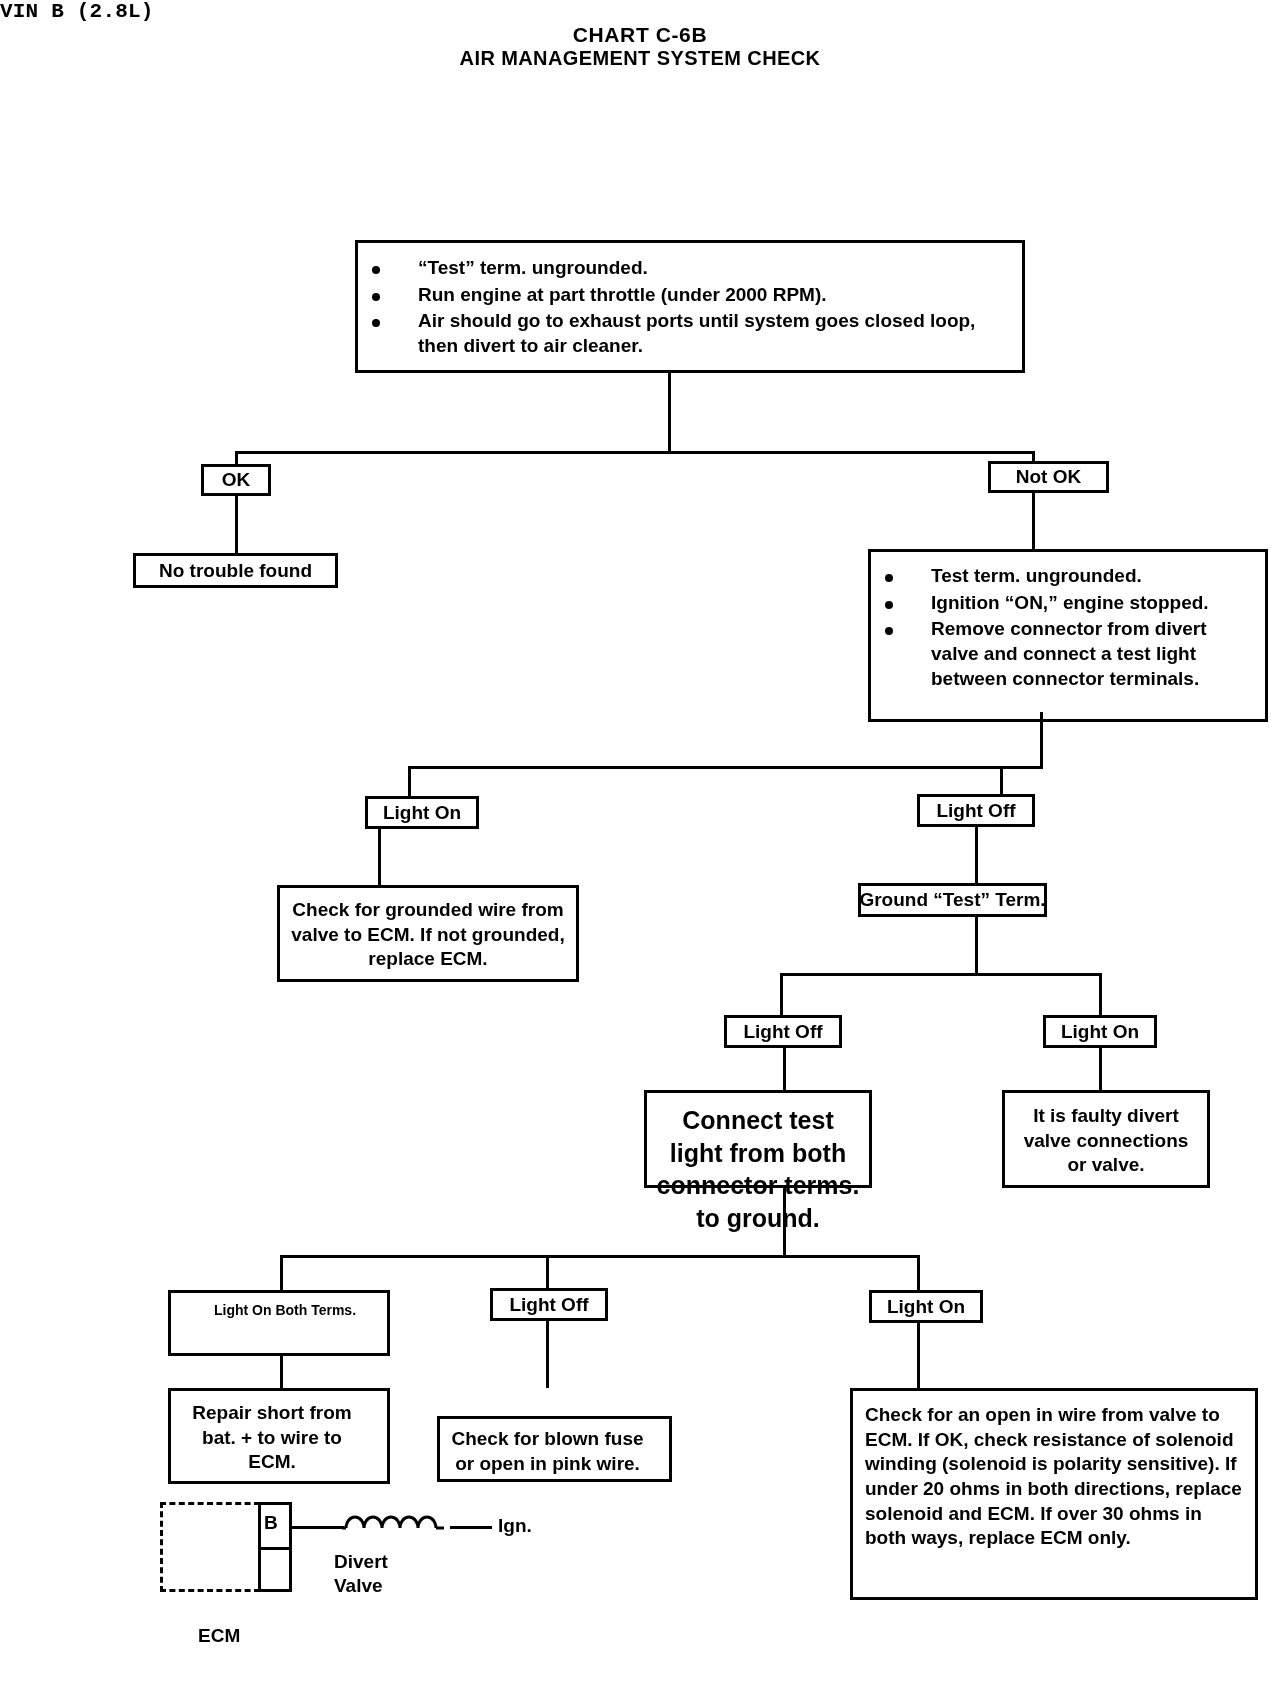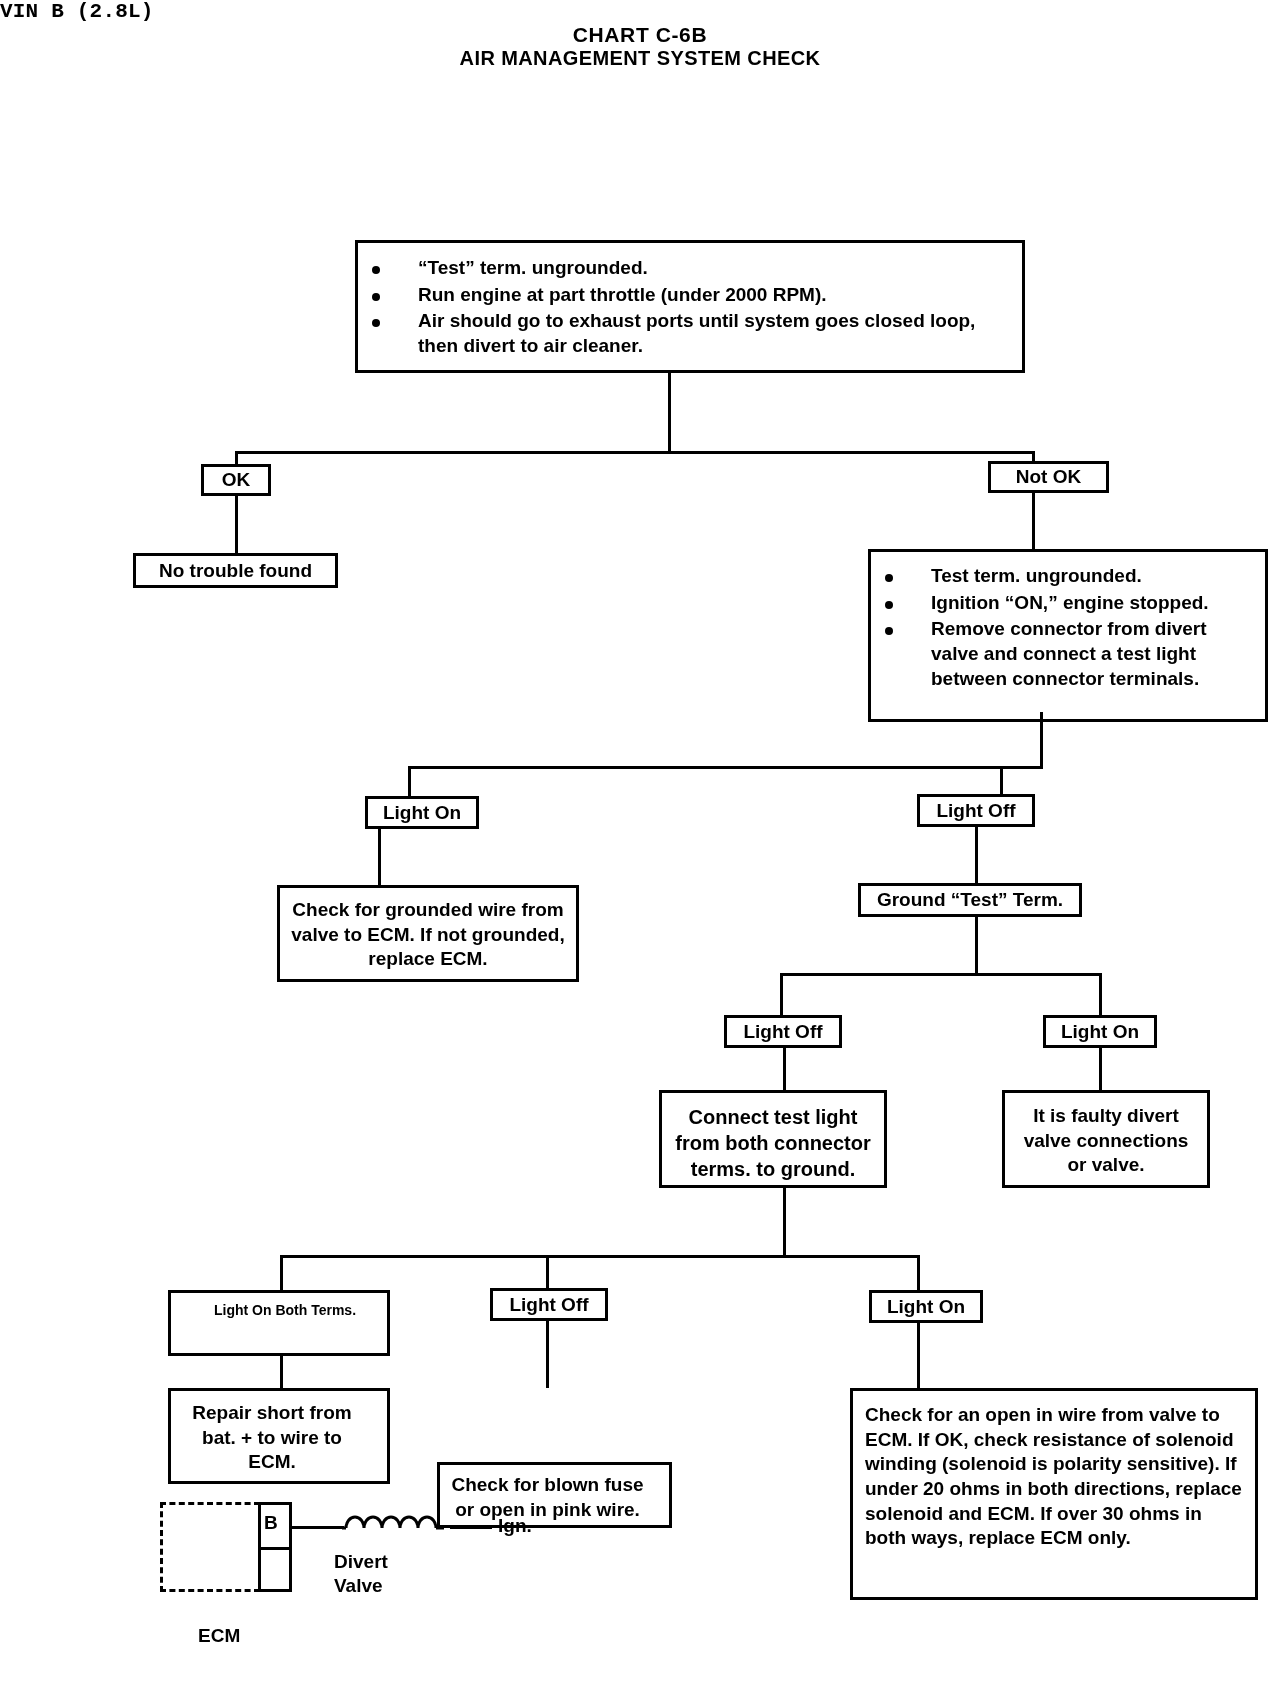--- a/index.html
+++ b/index.html
@@ -114,38 +114,38 @@
 <div class="lbl" style="left:917px; top:794px; width:118px; height:33px; font-size:19px;">
   <span>Light Off</span>
 </div>
 
 <div class="ln vline" style="left:378px; top:829px; height:56px;"></div>
 <div class="box ctr" style="left:277px; top:885px; width:302px; height:97px; font-size:19px; padding:10px 8px 0 8px;">
   <span>Check for grounded wire from valve to ECM. If not grounded, replace ECM.</span>
 </div>
 
 <div class="ln vline" style="left:975px; top:827px; height:56px;"></div>
-<div class="lbl" style="left:858px; top:883px; width:224px; height:34px; font-size:19px;">
+<div class="lbl" style="left:858px; top:883px; width:189px; height:34px; font-size:19px;">
   <span>Ground “Test” Term.</span>
 </div>
 
 <div class="ln vline" style="left:975px; top:917px; height:56px;"></div>
 <div class="ln hline" style="left:780px; top:973px; width:322px;"></div>
 <div class="ln vline" style="left:780px; top:973px; height:42px;"></div>
 <div class="ln vline" style="left:1099px; top:973px; height:42px;"></div>
 
 <div class="lbl" style="left:724px; top:1015px; width:118px; height:33px; font-size:19px;">
   <span>Light Off</span>
 </div>
 <div class="lbl" style="left:1043px; top:1015px; width:114px; height:33px; font-size:19px;">
   <span>Light On</span>
 </div>
 
 <div class="ln vline" style="left:783px; top:1048px; height:42px;"></div>
-<div class="box ctr" style="left:659px; top:1090px; width:228px; height:98px; font-size:20px; padding:11px 8px 0 8px;">
+<div class="box ctr" style="left:644px; top:1090px; width:228px; height:98px; font-size:25px; padding:11px 8px 0 8px;">
   <span>Connect test light from both connector terms. to ground.</span>
 </div>
 
 <div class="ln vline" style="left:1099px; top:1048px; height:42px;"></div>
 <div class="box ctr" style="left:1002px; top:1090px; width:208px; height:98px; font-size:19px; padding:11px 8px 0 8px;">
   <span>It is faulty divert valve connections or valve.</span>
 </div>
 
 <div class="ln vline" style="left:783px; top:1188px; height:67px;"></div>
 <div class="ln hline" style="left:280px; top:1255px; width:640px;"></div>
@@ -164,21 +164,21 @@
 </div>
 
 <div class="ln vline" style="left:280px; top:1356px; height:32px;"></div>
 <div class="ln vline" style="left:546px; top:1321px; height:67px;"></div>
 <div class="ln vline" style="left:917px; top:1323px; height:65px;"></div>
 
 <div class="box ctr" style="left:168px; top:1388px; width:222px; height:96px; font-size:19px; padding:10px 20px 0 6px;">
   <span>Repair short from bat. + to wire to ECM.</span>
 </div>
 
-<div class="box ctr" style="left:437px; top:1462px; width:235px; height:66px; font-size:19px; padding:8px 20px 0 6px;">
+<div class="box ctr" style="left:437px; top:1416px; width:235px; height:66px; font-size:19px; padding:8px 20px 0 6px;">
   <span>Check for blown fuse or open in pink wire.</span>
 </div>
 
 <div class="box" style="left:850px; top:1388px; width:408px; height:212px; font-size:19px; padding:12px 10px 0 12px;">
   <span>Check for an open in wire from valve to ECM. If OK, check resistance of solenoid winding (solenoid is polarity sensitive). If under 20 ohms in both directions, replace solenoid and ECM. If over 30 ohms in both ways, replace ECM only.</span>
 </div>
 
 <div id="ecm-dashed"></div>
 <div id="ecm-solidbox"></div>
 <div id="ecm-divider"></div>

